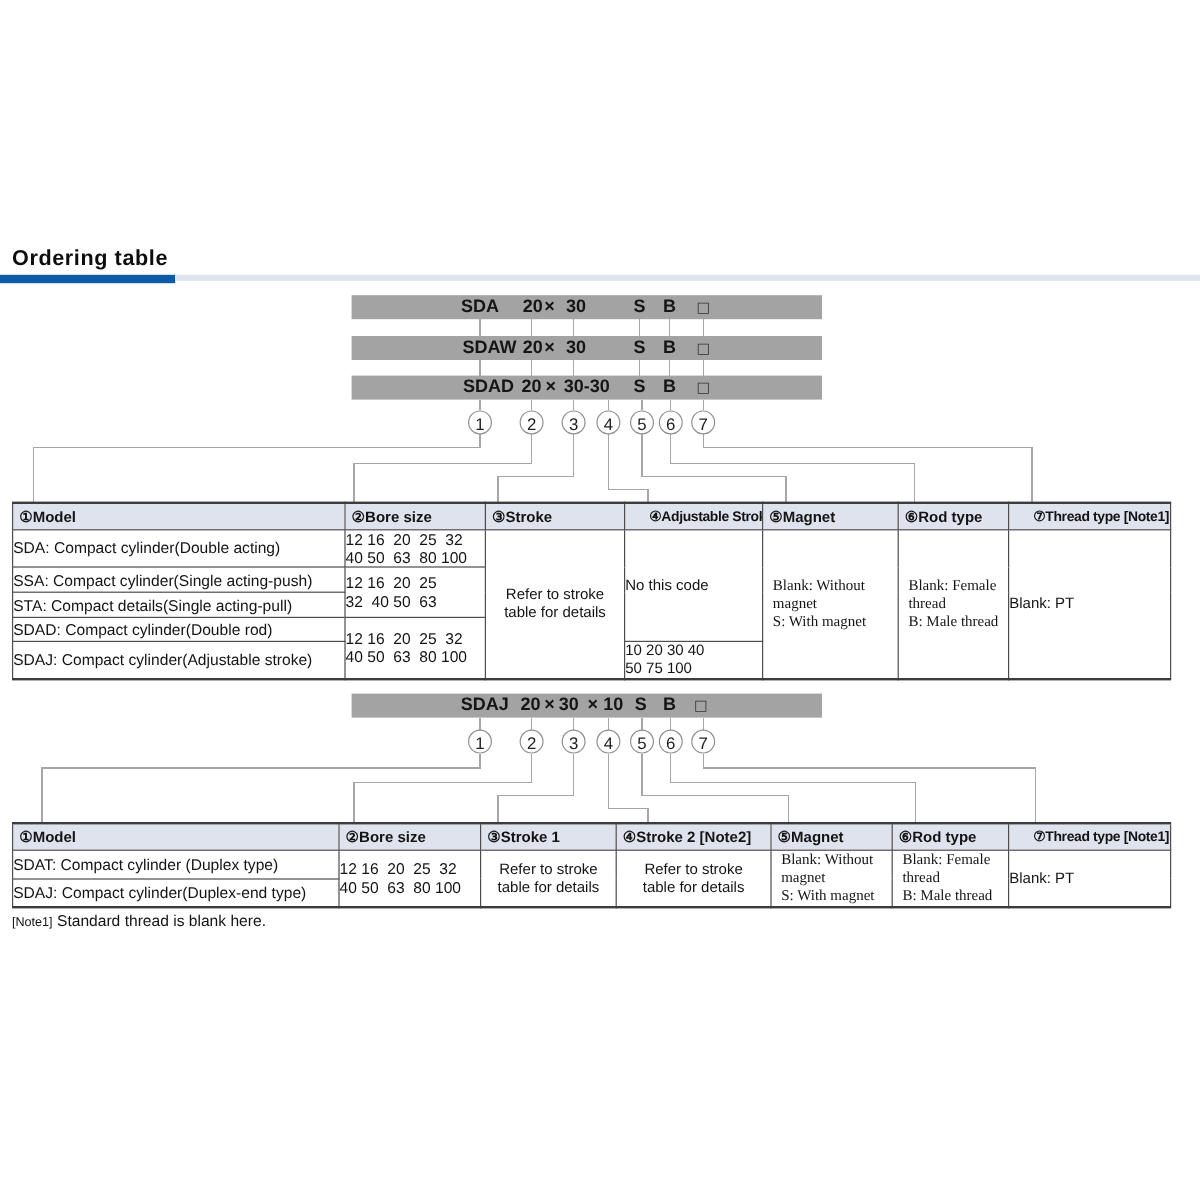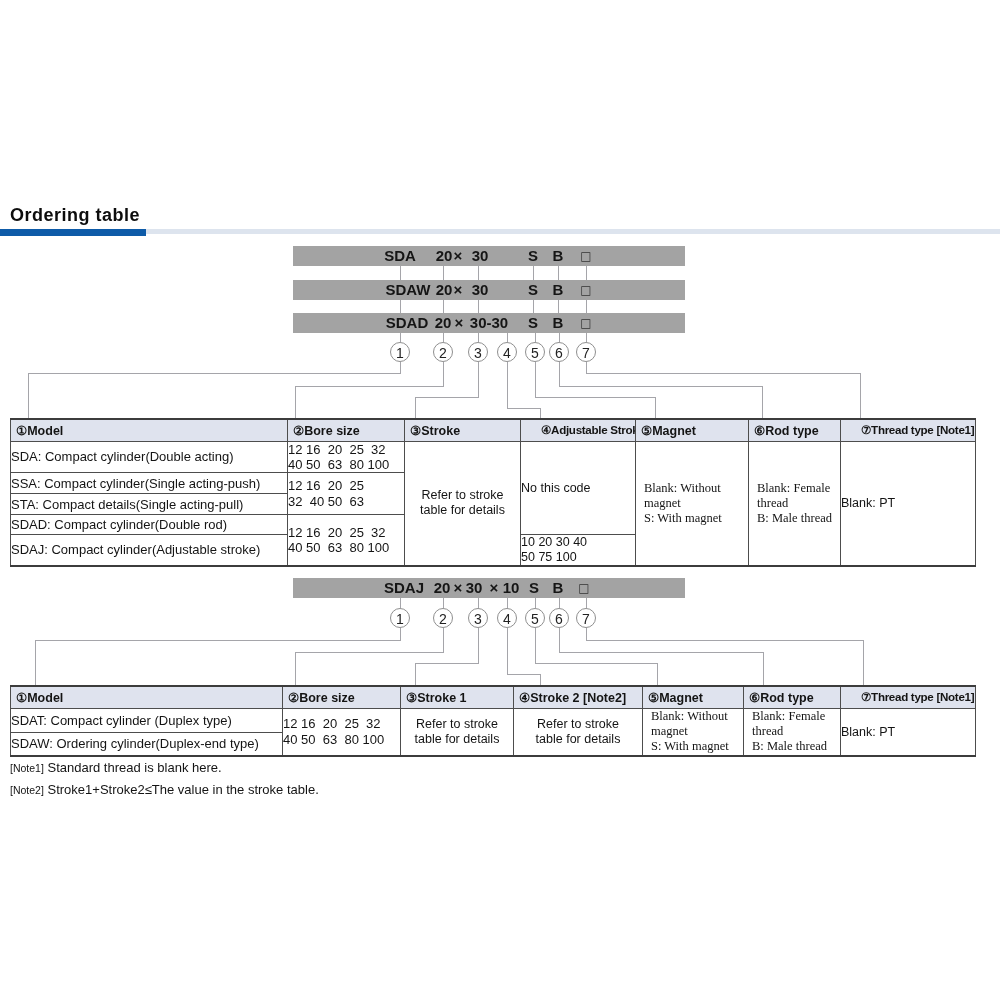--- a/index.html
+++ b/index.html
@@ -233,23 +233,22 @@
         <div class="ln">S: With magnet</div>
       </td>
       <td rowspan="2">
         <div class="ln">Blank: Female</div>
         <div class="ln right">thread</div>
         <div class="ln">B: Male thread</div>
       </td>
       <td class="pad" rowspan="2">Blank: PT</td>
     </tr>
     <tr style="height:24px">
-      <td class="model">SDAW: Ordering cylinder(Duplex-end type)</td>
+      <td class="model">SDAJ: Compact cylinder(Duplex-end type)</td>
     </tr>
   </tbody>
     </table>
 
   <div class="notes">
     <div><span class="note-tag">[Note1]</span> <span>Standard thread is blank here.</span></div>
-    <div><span class="note-tag">[Note2]</span> <span>Stroke1+Stroke2≤The value in the stroke table.</span></div>
   </div>
 
 </div>
 
 </body></html>

